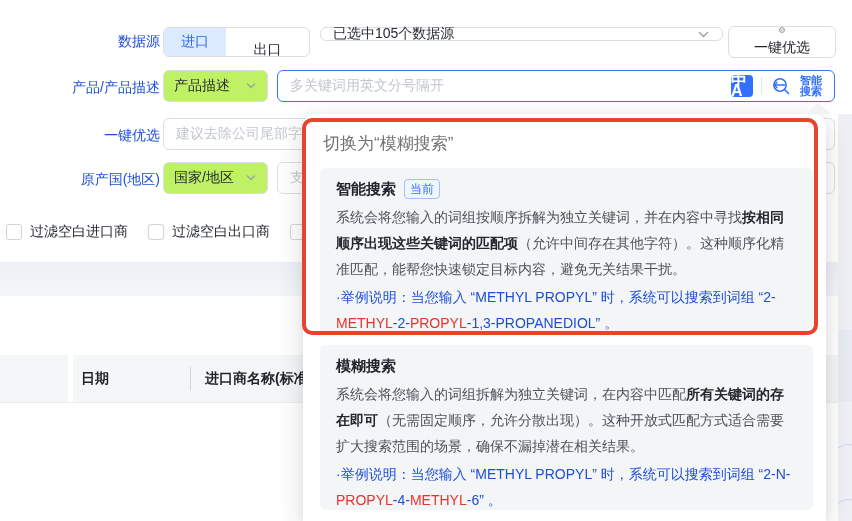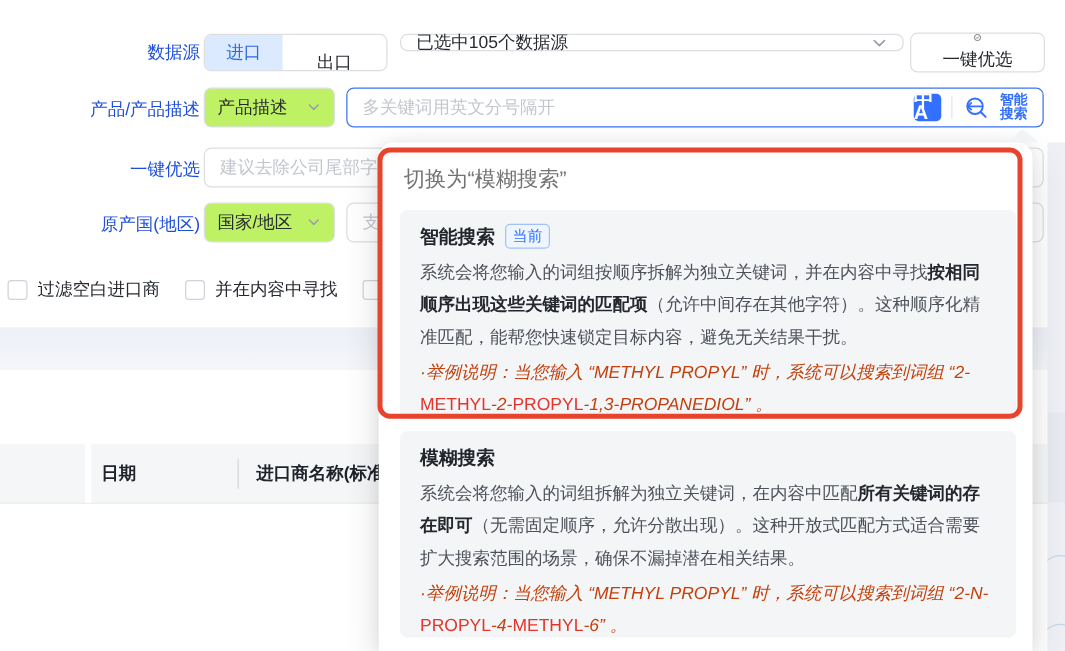--- a/index.html
+++ b/index.html
@@ -62,21 +62,21 @@
   .panel{position:absolute;left:17px;width:493px;background:#f4f5f7;border-radius:6px;padding:8px 16px;
        box-sizing:border-box;overflow:hidden;}
   .panel.p1{top:54px;height:167px;}
   .panel.p2{top:231px;height:165px;}
   .phead{display:flex;align-items:center;gap:8px;height:26px;font-size:15px;font-weight:bold;color:#22262c;}
   .badge{font-size:12px;font-weight:normal;color:#3370ff;border:1px solid #a3c1f5;background:#eef5ff;
        border-radius:4px;padding:0 5px;line-height:18px;}
   .ptext{font-size:14px;line-height:26px;margin:2px 0 0 0;}
   .seg-n{color:#4d525a;}
   .seg-b{color:#24282e;font-weight:bold;}
-  .seg-m{color:#c2410c;font-style:italic;}
+  .seg-m{color:#1d4ed8;}
   .seg-r{color:#e5342b;}
 
   .chev{flex:none;}
 </style>
 </head>
 <body>
 
 <div class="page">
 
   <div class="flabel" style="top:33px;left:0;">数据源</div>
@@ -138,21 +138,21 @@
   <div class="tinput" style="left:277px;top:162px;width:558px;">
     <span class="ph">支持</span>
   </div>
 
   <div class="cbrow-item" style="left:6px;">
     <span class="cbox"></span>
     <span>过滤空白进口商</span>
   </div>
   <div class="cbrow-item" style="left:148px;">
     <span class="cbox"></span>
-    <span>并在内容中寻找</span>
+    <span>过滤空白出口商</span>
   </div>
   <div class="cbrow-item" style="left:290px;">
     <span class="cbox"></span>
     <span></span>
   </div>
 
   <div class="band"></div>
 
   <div class="thead">
     <div class="th-gap"></div>

